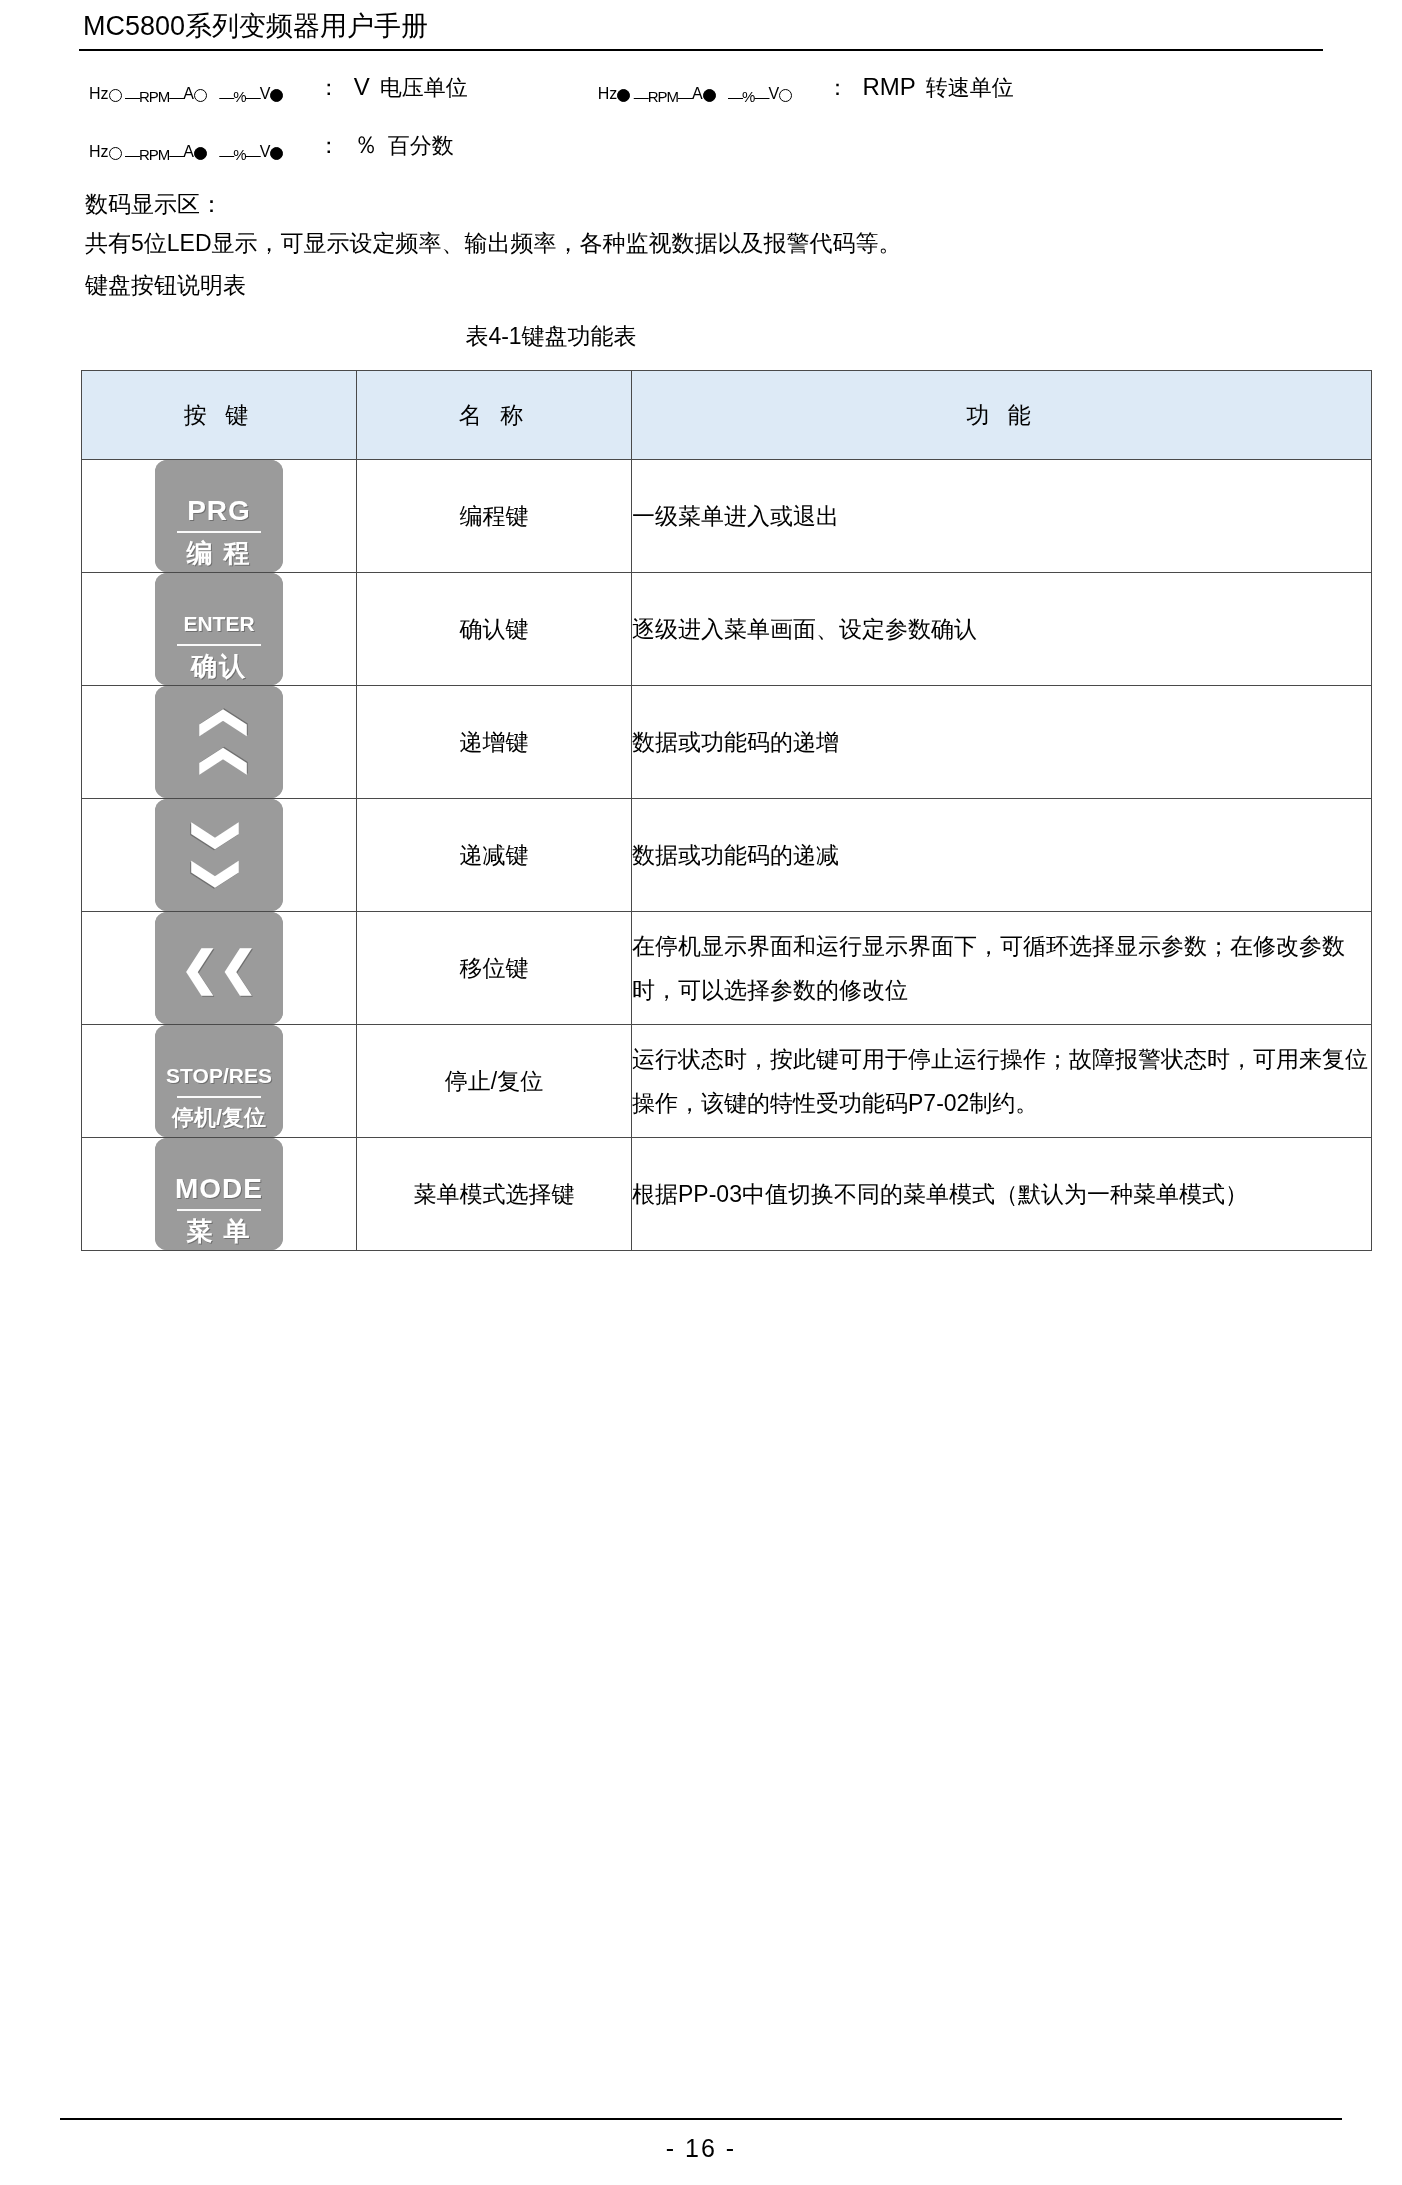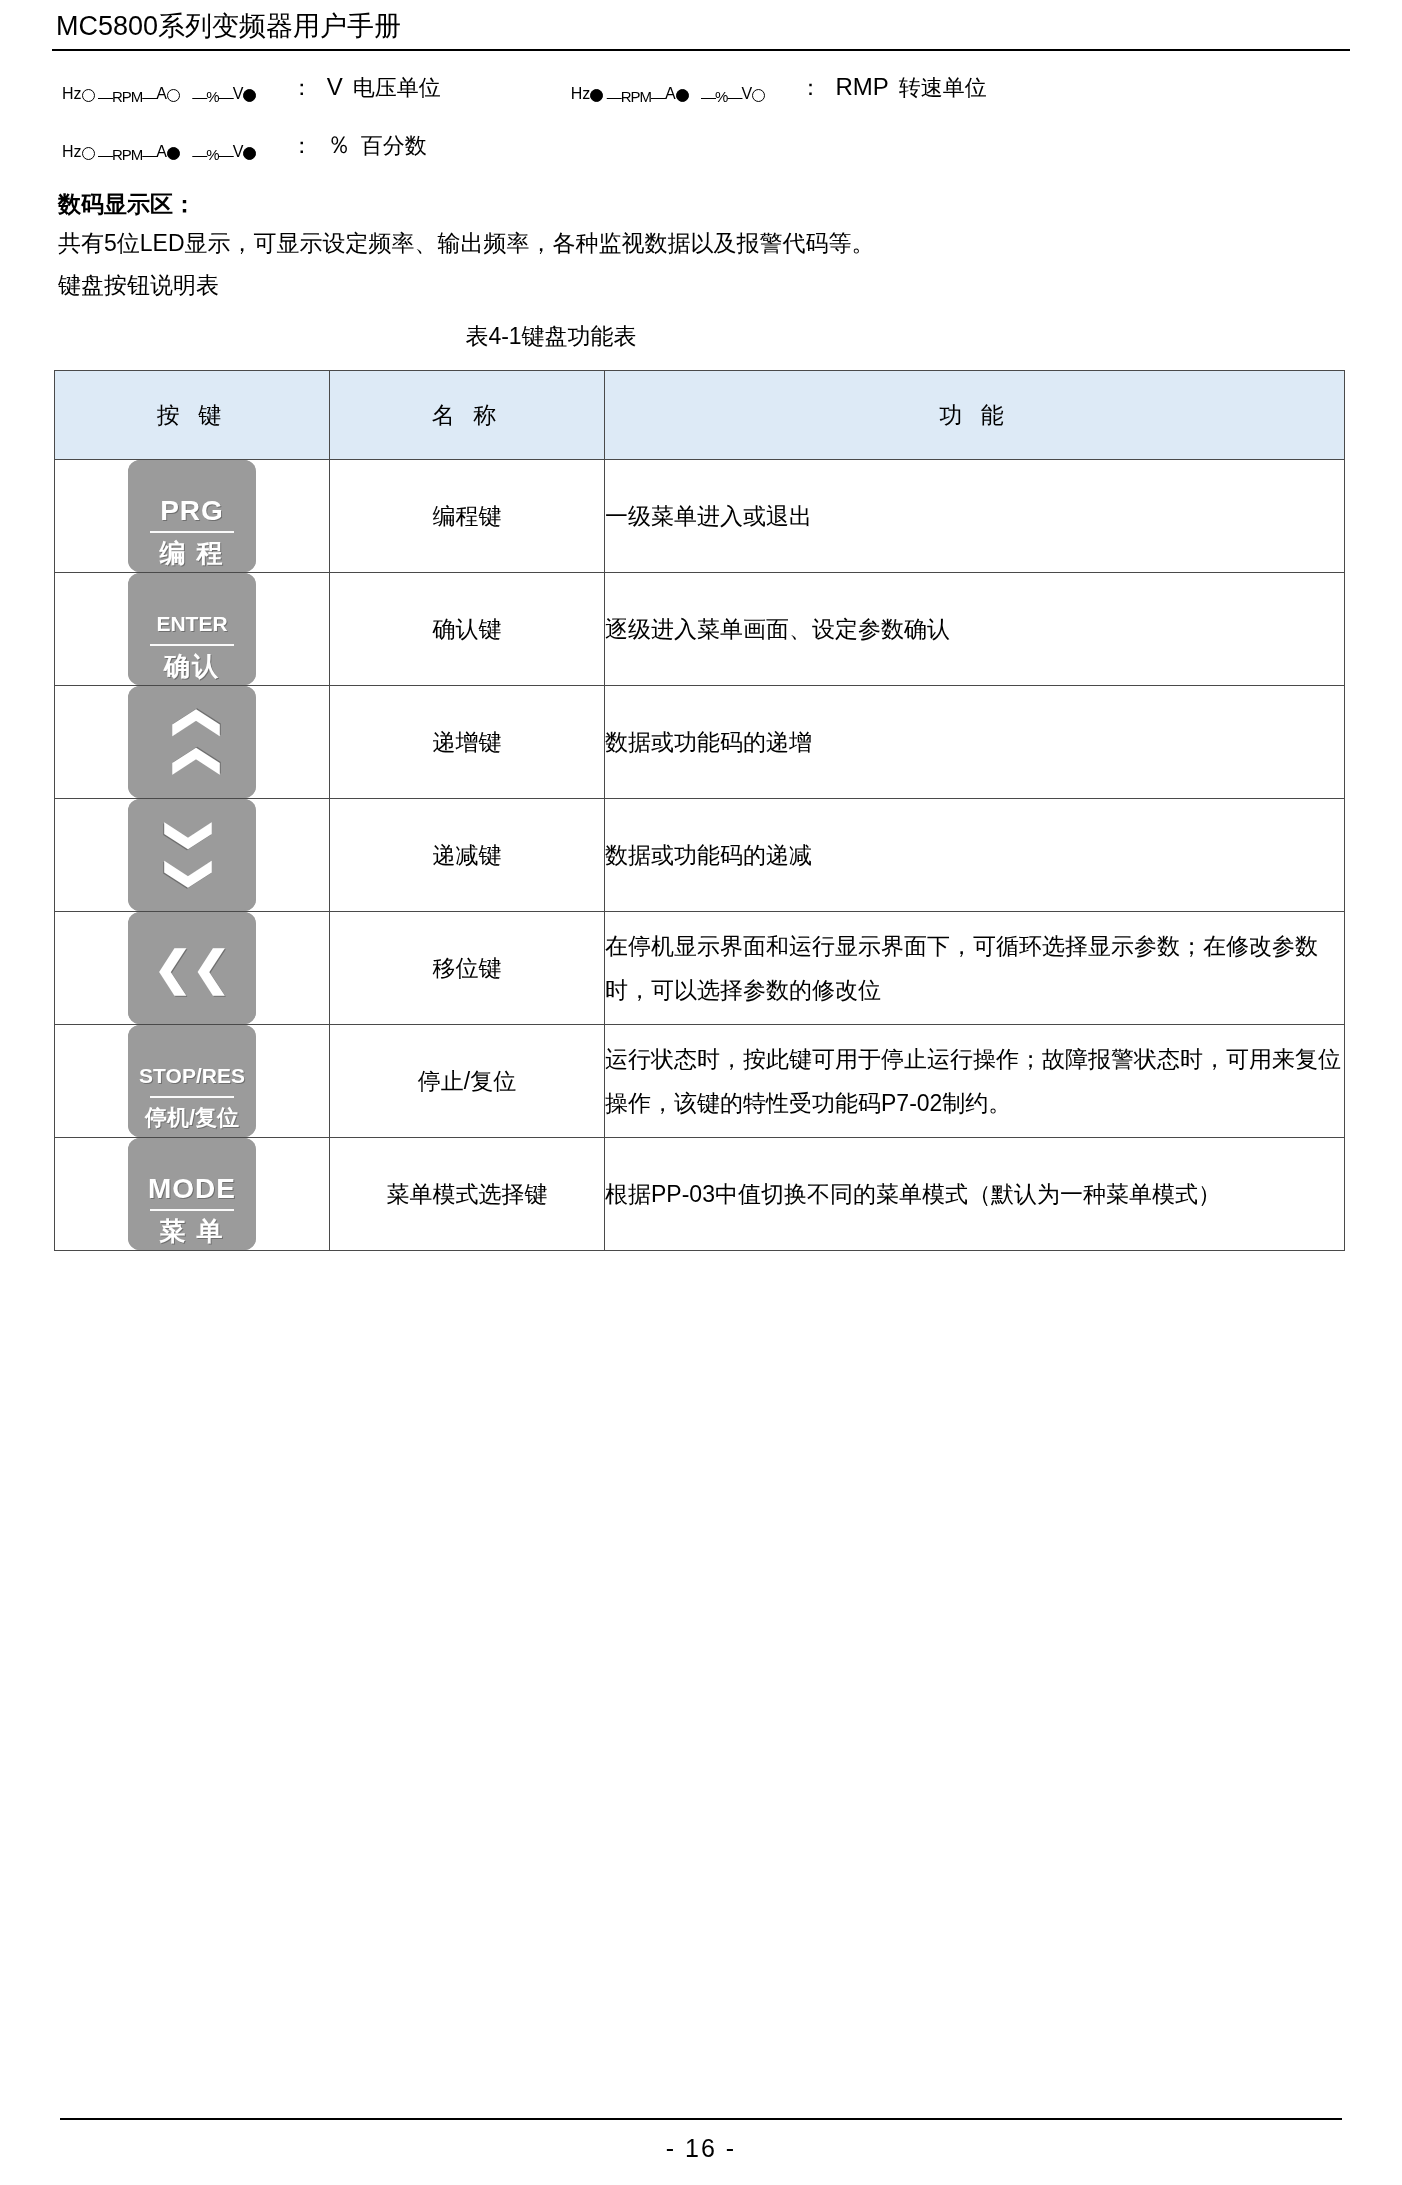--- a/index.html
+++ b/index.html
@@ -12,21 +12,21 @@
     min-height: 2185px;
     font-family: "Liberation Sans", sans-serif;
     color: #000;
     position: relative;
   }
   .page {
     width: 1402px;
     min-height: 2185px;
     position: relative;
     box-sizing: border-box;
-    padding: 0 52px;
+    padding: 0 79px;
   }
   
   .header {
     padding-top: 8px;
   }
   .header-title {
     font-size: 27px;
     letter-spacing: 0px;
     padding-left: 4px;
     padding-bottom: 5px;
@@ -97,21 +97,21 @@
   .led-meaning .big {
     font-size: 24px;
     padding-right: 10px;
   }
   .led-gap {
     width: 130px;
   }
   
   .sec-title {
     font-size: 23px;
-    font-weight: bold;
+    font-weight: normal;
     margin-top: 10px;
     margin-bottom: 6px;
     padding-left: 6px;
   }
   .sec-para {
     font-size: 23px;
     margin-bottom: 0;
     padding-left: 6px;
     line-height: 34px;
   }

